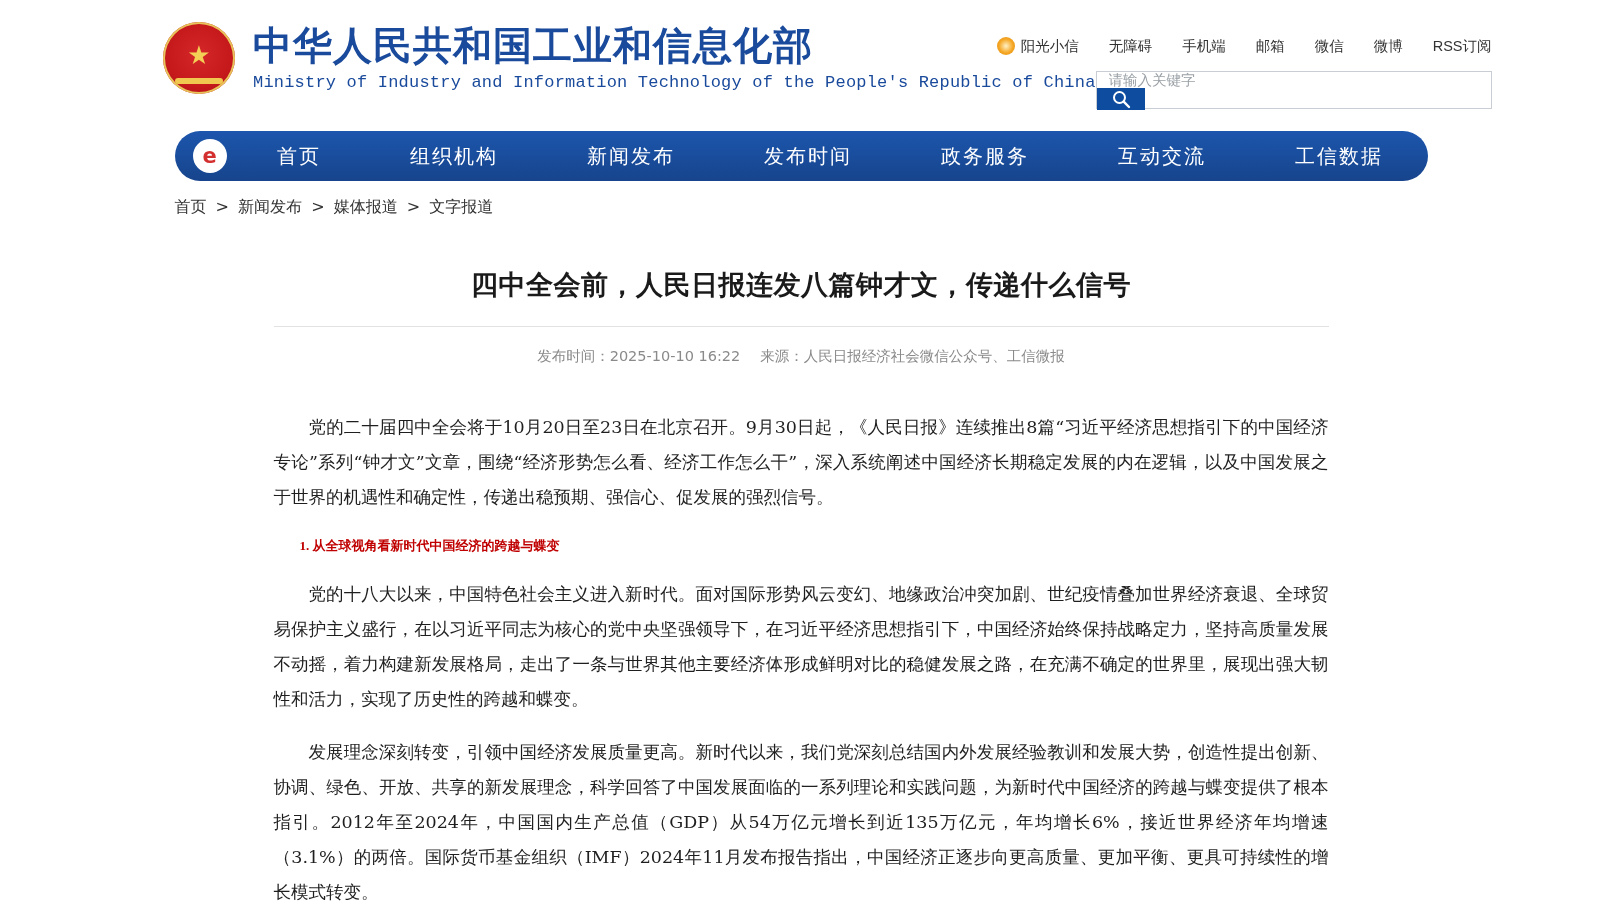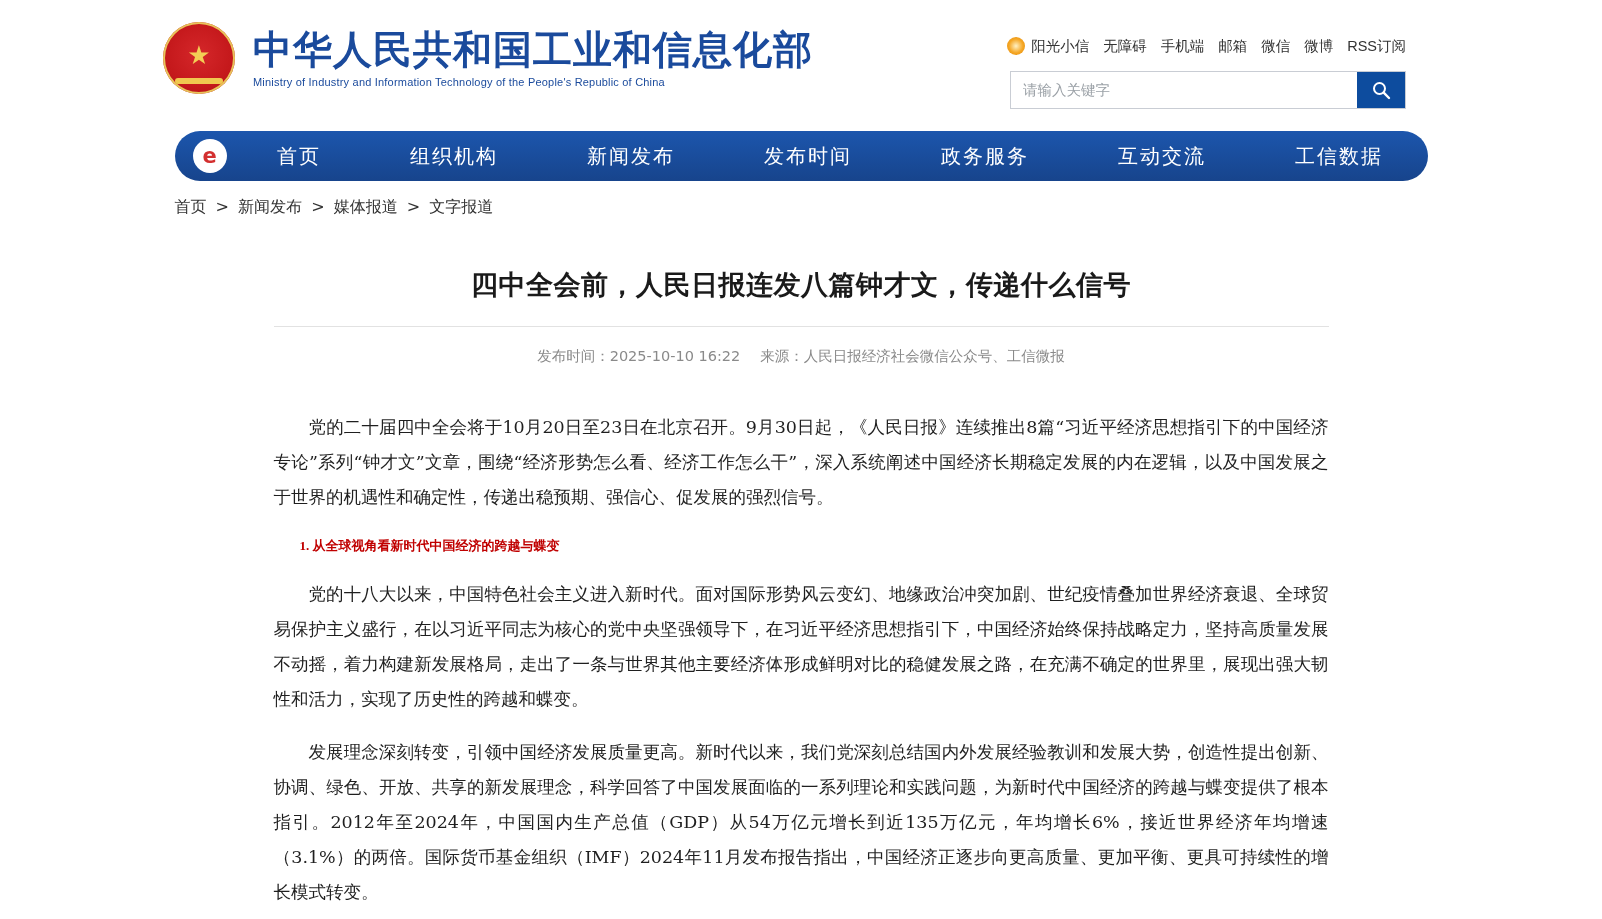--- a/index.html
+++ b/index.html
@@ -66,41 +66,41 @@
   .brand-cn {
     font-family: "DejaVu Sans", "Liberation Sans", sans-serif;
     font-size: 39px;
     font-weight: bold;
     color: #1a4a9c;
     letter-spacing: 1px;
     line-height: 1.15;
     white-space: nowrap;
   }
   .brand-en {
-    font-family: Liberation Sans, sans-serif;
-    font-size: 11px;
+    font-family: Liberation Mono, monospace;
+    font-size: 17px;
     color: #1a4a9c;
     letter-spacing: 0.2px;
     margin-top: 4px;
     white-space: nowrap;
   }
 
   .header-right {
     margin-left: auto;
     margin-right: 180px;
     padding-top: 12px;
     width: 396px;
   }
   .toplinks {
     display: flex;
     align-items: center;
     justify-content: flex-end;
     font-size: 14.5px;
     color: #333;
-    gap: 14px;
+    gap: 30px;
     height: 24px;
   }
   .toplinks .sun-item {
     display: flex;
     align-items: center;
     gap: 6px;
   }
   .sun-icon {
     width: 18px;
     height: 18px;
@@ -114,20 +114,21 @@
     text-decoration: none;
     white-space: nowrap;
   }
   .searchbar {
     margin-top: 13px;
     display: flex;
     border: 1px solid #c9cdd4;
     height: 38px;
     background: #fff;
     box-sizing: border-box;
+    flex-direction: column;
   }
   .searchbar input {
     flex: 1;
     border: none;
     outline: none;
     padding: 0 12px;
     font-size: 14.5px;
     color: #555;
     font-family: "DejaVu Sans", "Liberation Sans", sans-serif;
     background: transparent;

